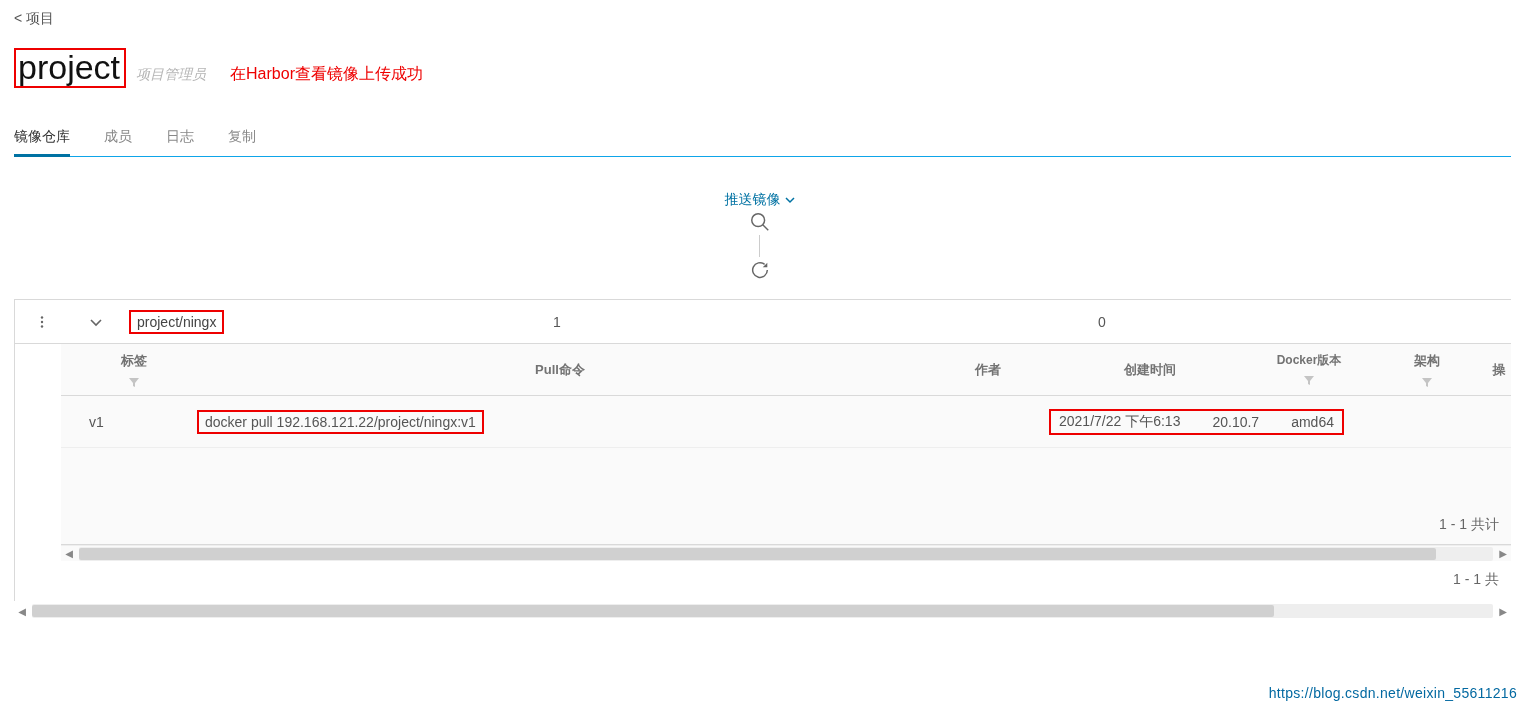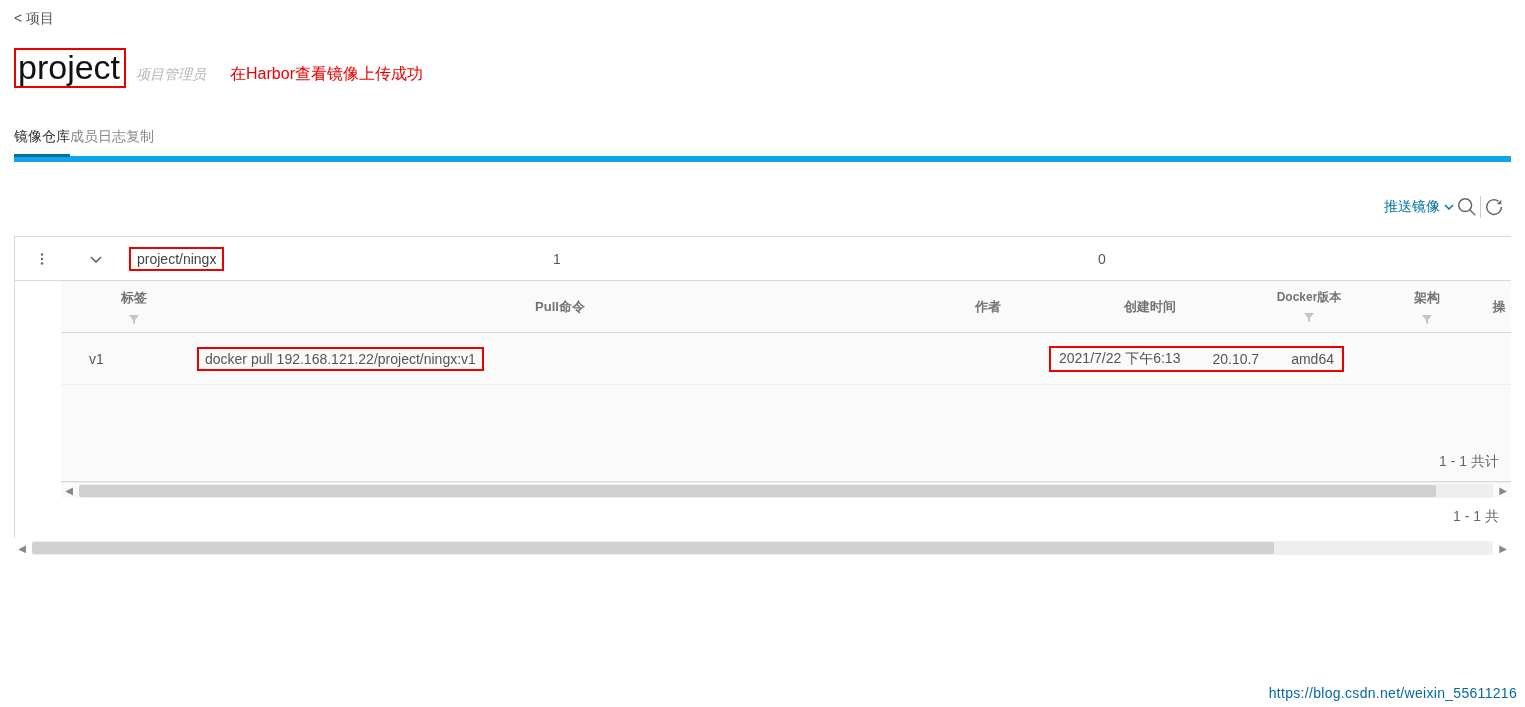--- a/index.html
+++ b/index.html
@@ -12,28 +12,28 @@
   }
   .page { padding: 10px 14px 0 14px; }
   .breadcrumb { font-size: 14px; color: #565656; margin-bottom: 20px; }
   .title-row { display: flex; align-items: baseline; gap: 10px; margin-bottom: 34px; }
   .project-title {
     font-size: 34px; font-weight: 400; color: #111;
     border: 2px solid #e00; padding: 0 4px 2px 2px; line-height: 1;
   }
   .role-label { font-size: 14px; color: #b5b5b5; font-style: italic; text-align: center; }
   .annotation { font-size: 16px; color: #e00; margin-left: 14px; }
-  .tabs { display: flex; border-bottom: 6px solid #0ea5e9; }
+  .tabs { display: flex; gap: 34px; border-bottom: 1px solid #0ea5e9; }
   .tab { padding: 6px 0 10px 0; color: #888; cursor: pointer; position: relative; }
   .tab.active { color: #333; }
   .tab.active::after {
     content: ""; position: absolute; left: 0; right: 0; bottom: -1px;
     height: 3px; background: #0072a3;
   }
-  .toolbar { display: flex; justify-content: flex-end; align-items: center; gap: 2px; padding: 34px 6px 18px 0; }
+  .toolbar { display: flex; justify-content: flex-end; align-items: center; gap: 2px; padding: 34px 6px 18px 0; flex-direction: column; }
   .push-link { color: #0072a3; cursor: pointer; display: flex; align-items: center; gap: 4px; }
   .toolbar-divider { width: 1px; height: 22px; background: #ccc; }
   .icon-btn { cursor: pointer; color: #666; display: flex; align-items: center; }
   svg { display: block; }
 
   
   .outer-table { border: 1px solid #d9d9d9; border-bottom: none; border-right: none; }
   .outer-head { display: flex; background: #fff; border-bottom: 1px solid #d9d9d9; height: 44px; align-items: center; }
   .outer-body-row { display: flex; background: #fff; border-bottom: 1px solid #d9d9d9; height: 44px; align-items: center; }
   .col-actions { width: 54px; display:flex; justify-content:center; }

